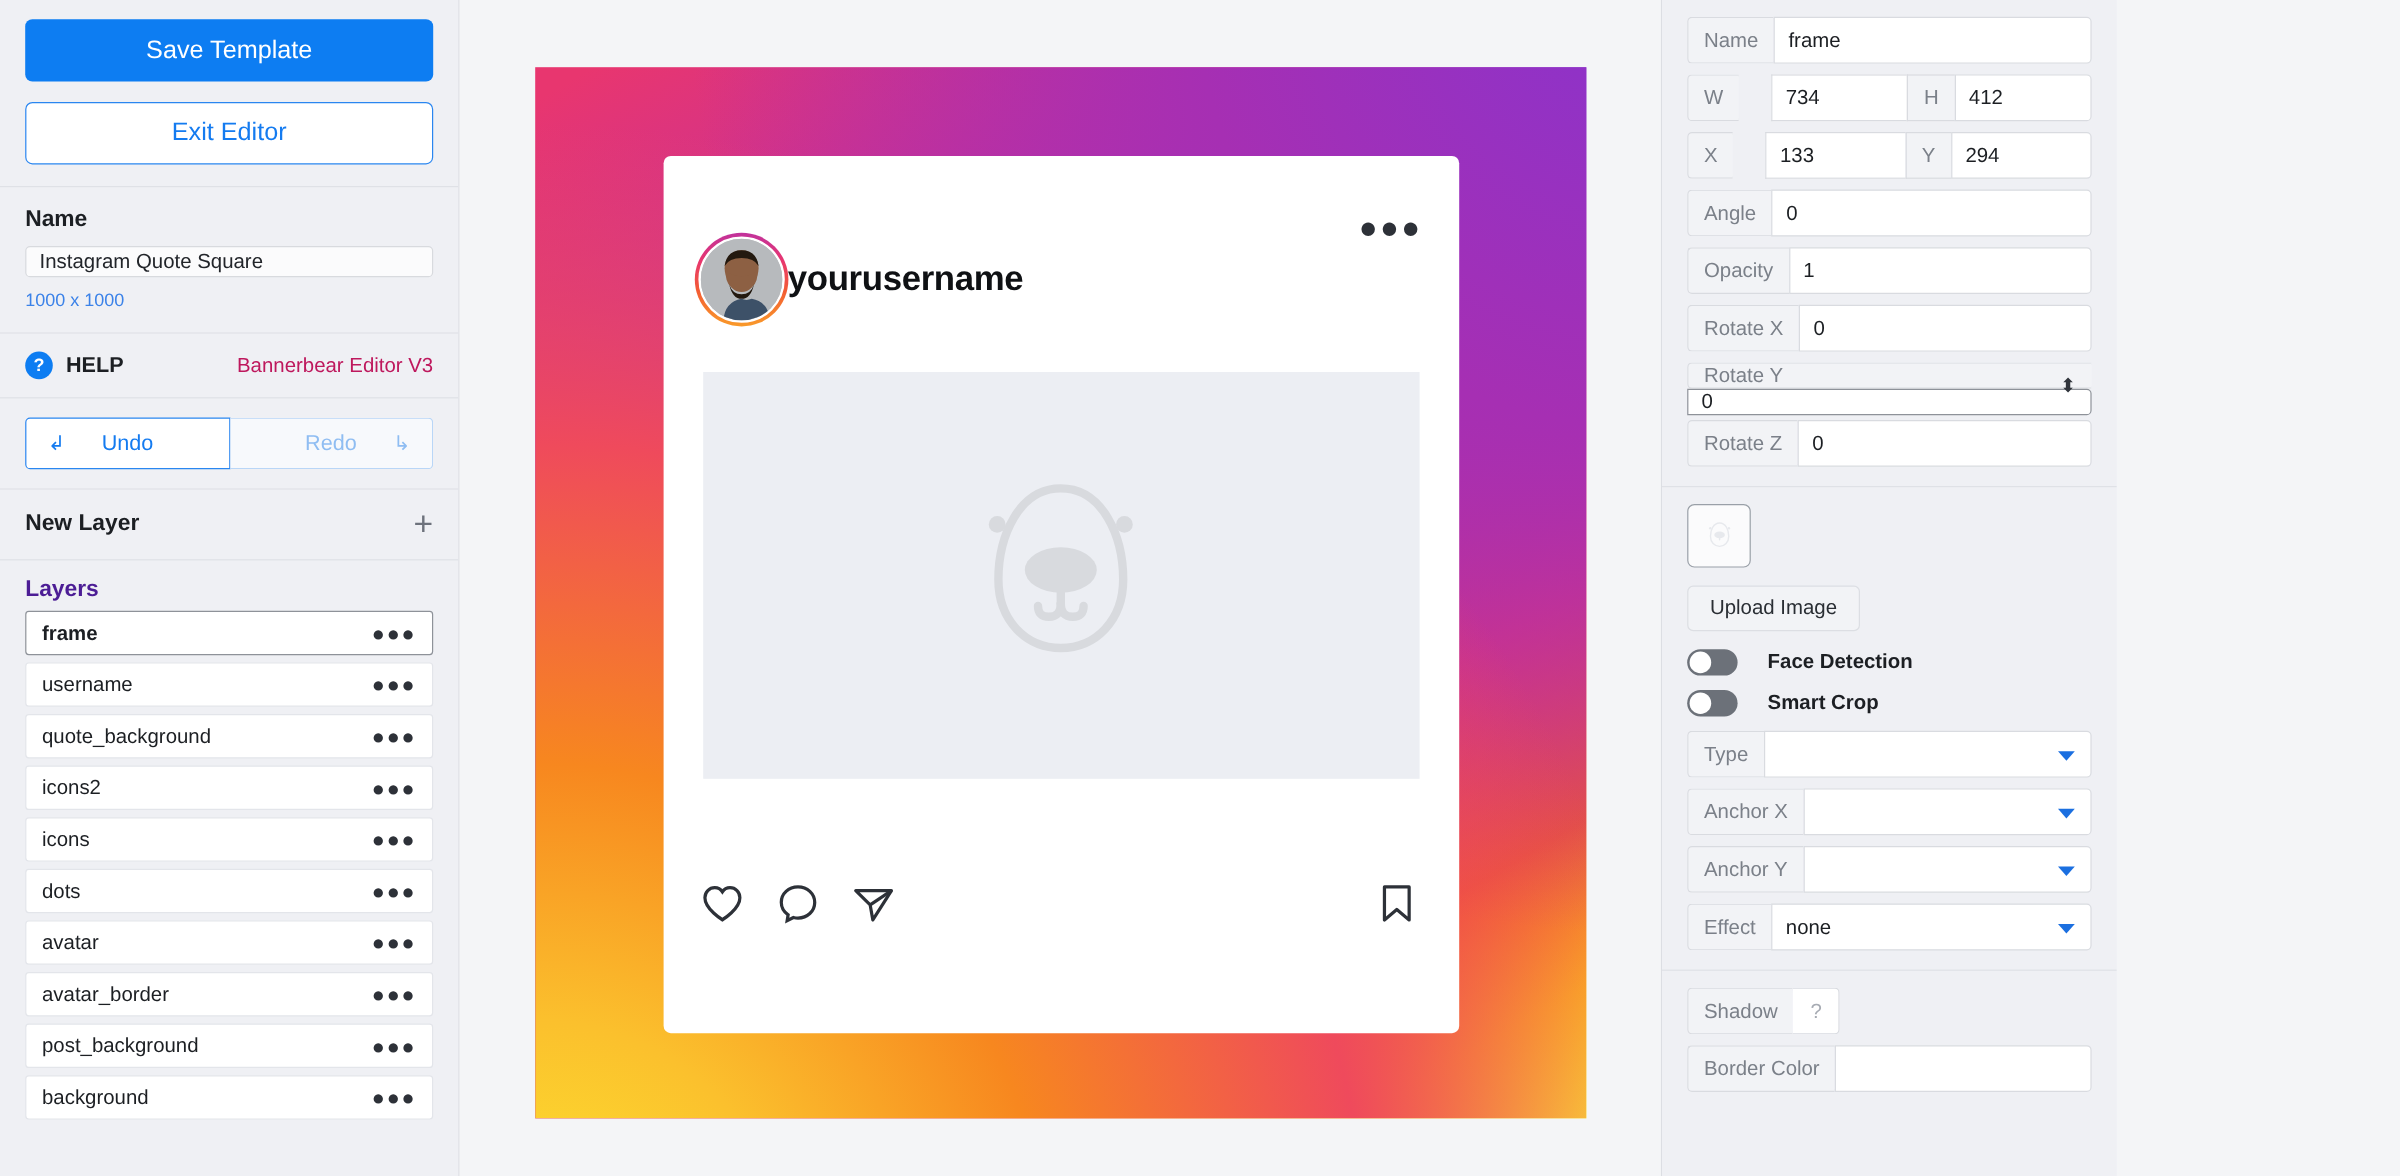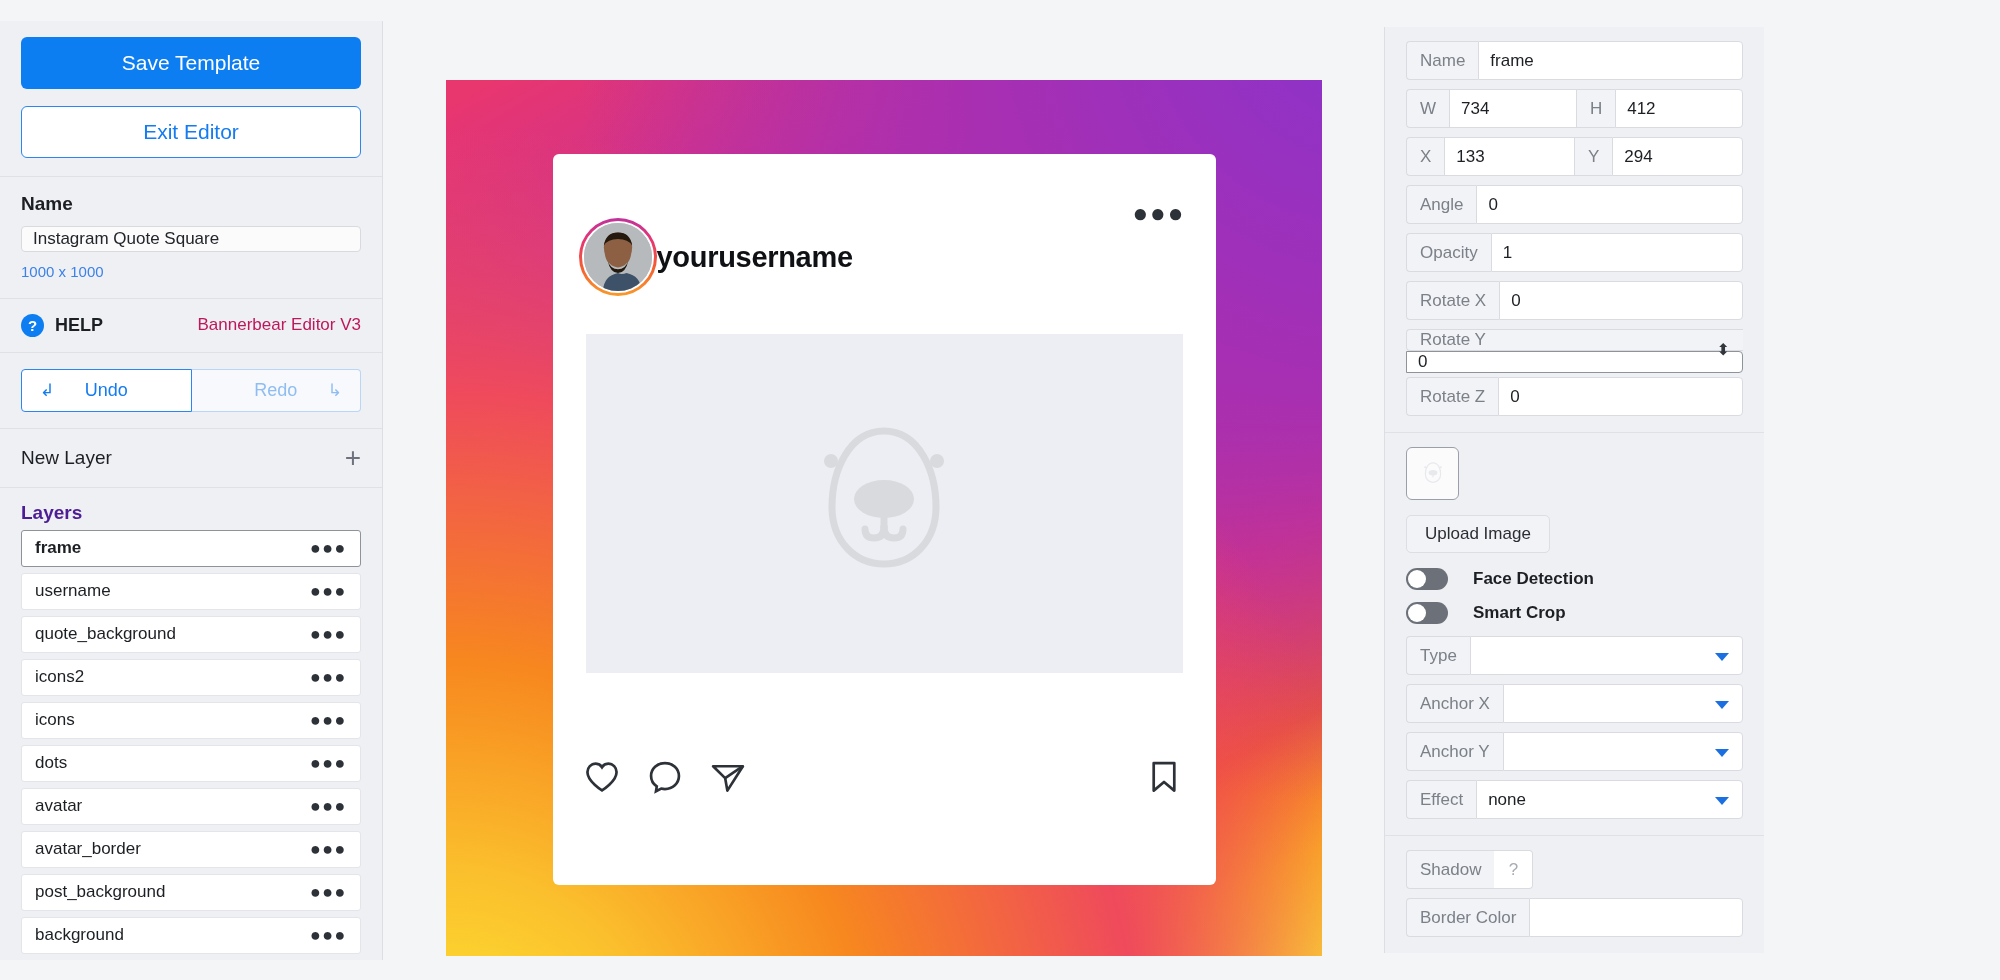--- a/index.html
+++ b/index.html
@@ -4,21 +4,21 @@
 <style>
   * { box-sizing: border-box; margin: 0; padding: 0; }
   html, body {
     width: 2000px; height: 980px;
     font-family: "Liberation Sans", sans-serif;
     background: #f4f5f7;
     overflow: hidden;
   }
   .app {
     display: flex;
-    width: 1764px; height: 980px; align-items: center;
+    width: 1764px; height: 980px;
   }
 
   
   .sidebar {
     width: 383px;
     flex: 0 0 383px;
     background: #eff0f4;
     border-right: 1px solid #dcdee3;
     display: flex;
     flex-direction: column;
@@ -106,21 +106,21 @@
   .ur-btn.disabled {
     background: #f7f9fc; border-color: #b9d6f7; color: #8fbdf2;
     border-radius: 0 4px 4px 0; border-left: none;
   }
   .ur-btn.disabled .ur-ico { left: auto; right: 18px; }
 
   .newlayer-row {
     display: flex; align-items: center; justify-content: space-between;
     padding: 18px 21px; border-bottom: 1px solid #dfe1e6;
   }
-  .newlayer-txt { font-size: 19px; font-weight: normal; color: #1c1f23; }
+  .newlayer-txt { font-size: 19px; font-weight: bold; color: #1c1f23; }
   .plus { font-size: 28px; color: #6d727c; line-height: 18px; cursor: pointer; }
 
   .layers-wrap { padding: 14px 21px 0 21px; flex: 1; overflow: hidden; }
   .layers-title { font-size: 19px; font-weight: bold; color: #4c1d95; margin-bottom: 6px; }
   .layer-row {
     display: flex; align-items: center; justify-content: space-between;
     background: #ffffff; border: 1px solid #e3e5ea; border-radius: 3px;
     padding: 9px 13px; margin-bottom: 6px; cursor: pointer;
     height: 37px;
   }
@@ -240,21 +240,21 @@
     flex: 1; min-width: 0;
     background: #ffffff;
     border: 1px solid #d9dbe0;
     border-radius: 0 4px 4px 0;
     padding: 0 11px;
     font-size: 17px; color: #1c1f23;
     font-family: "Liberation Sans", sans-serif;
     outline: none;
   }
   .fi::placeholder { color: #b2b6bd; }
-  .fi.mid { border-radius: 0; border-right: none; }
+  .fi.mid { border-radius: 0; border-right: none; margin-left: 27px; }
   .fl.mid { border-radius: 0; }
   .fi.focused { border: 1px solid #8e9299; }
   .spin {
     position: relative;
     flex-direction: column;
   }
   .spin::after {
     content: "⬍";
     position: absolute; right: 13px; top: 50%;
     transform: translateY(-50%);

